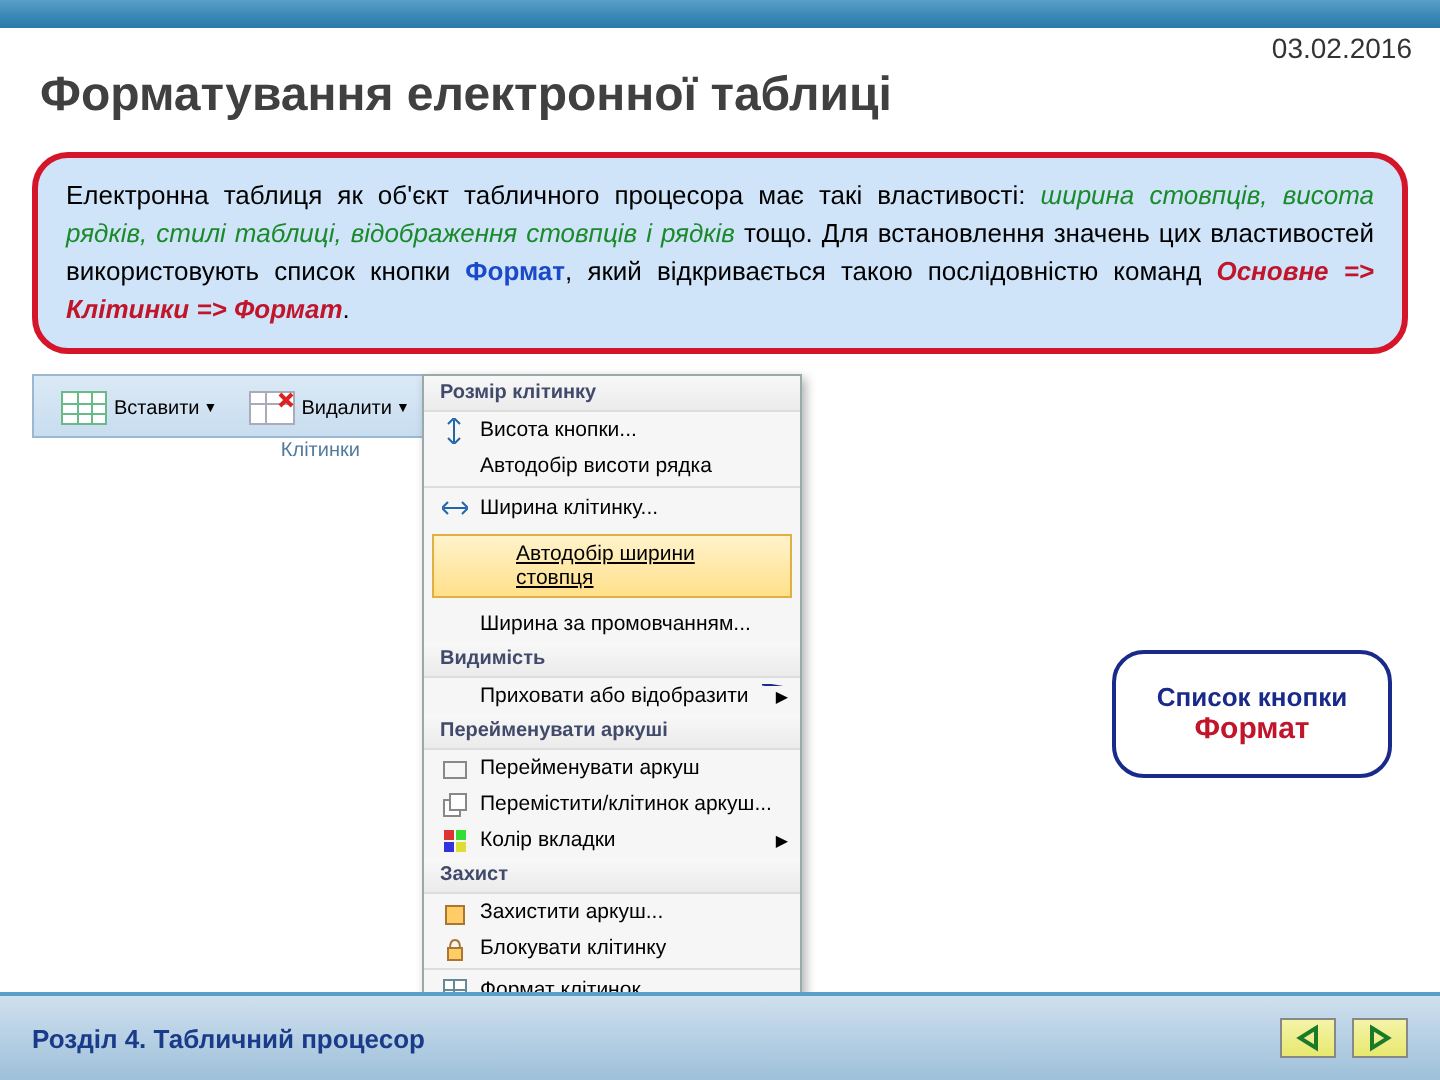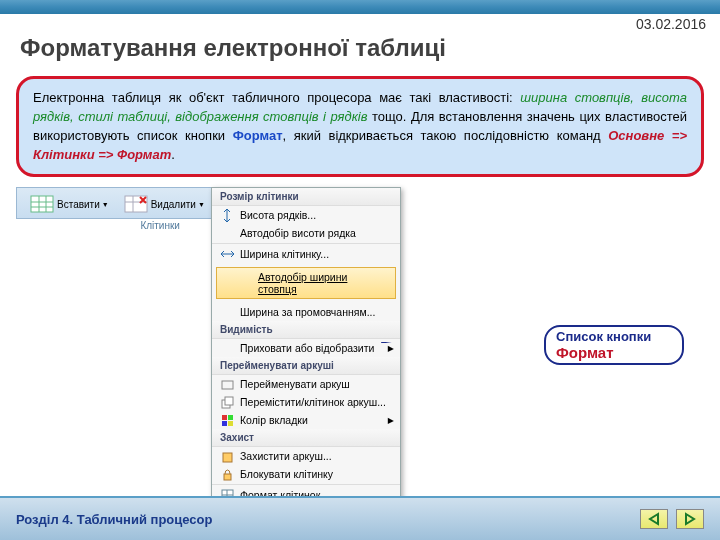--- a/index.html
+++ b/index.html
@@ -16,21 +16,21 @@
   .rbtn { display: flex; flex-direction: row; align-items: center; gap: 2px; padding: 2px 6px; cursor: pointer; }
   .rbtn .ico { width: 26px; height: 20px; display: flex; align-items: center; justify-content: center; }
   .rbtn.highlight { border: 2px solid #d4152a; background: #f3d99b; padding: 0 4px; }
   .ribbon .grp-label { position: absolute; bottom: -13px; left: 50%; transform: translateX(-50%); font-size: 10px; color: #527a9c; }
   .dropdown { position: absolute; top: 0; left: 195px; width: 190px; background: #f6f6f6; border: 1px solid #9aa; font-size: 10.5px; box-shadow: 2px 2px 5px rgba(0,0,0,.3); }
   .dd-section { background: linear-gradient(180deg, #f8f8f8, #ebebeb); color: #414a6a; font-weight: bold; padding: 3px 8px; border-bottom: 1px solid #ddd; font-size: 10px; }
   .dd-item { display: flex; align-items: center; gap: 6px; padding: 3px 6px 3px 24px; border-left: 4px solid transparent; position: relative; }
   .dd-item .mi { position: absolute; left: 5px; width: 13px; height: 13px; }
   .dd-item.sel { background: linear-gradient(180deg, #fff3cc, #ffe08a); border: 1px solid #e0b040; border-left: 1px solid #e0b040; margin: 4px; padding-left: 41px; text-decoration: underline; }
   .dd-sep { border-top: 1px solid #ddd; margin: 1px 0; }
-  .callout { position: absolute; top: 138px; right: 20px; width: 140px; padding: 2px 10px; border: 2px solid #1a2a8a; border-radius: 16px; background: #fff; font-size: 13px; }
+  .callout { position: absolute; top: 138px; right: 8px; width: 140px; padding: 14px 10px; border: 2px solid #1a2a8a; border-radius: 16px; background: #fff; text-align: center; font-size: 13px; }
   .callout .l1 { color: #1a2a8a; font-weight: bold; }
   .callout .l2 { color: #c0152a; font-weight: bold; font-size: 15px; }
   .callout-line { position: absolute; top: 174px; right: 148px; width: 175px; height: 1px; }
   .footer { position: absolute; bottom: 0; left: 0; right: 0; height: 44px; background: linear-gradient(180deg, #cfe0ee 0%, #9ec0da 100%); border-top: 2px solid #5a9fc7; display: flex; align-items: center; padding: 0 16px; }
   .footer-text { font-size: 13px; font-weight: bold; color: #1a3a8a; }
   .nav { margin-left: auto; display: flex; gap: 8px; }
   .nav-btn { width: 28px; height: 20px; border: 1px solid #888; background: linear-gradient(180deg,#f4f4a8,#e8e870); display: flex; align-items: center; justify-content: center; cursor: pointer; }
 </style>
 </head>
 <body>
@@ -81,26 +81,26 @@
             <path d="M18 8 L24 8 L21 14 Z" fill="#f8c040"></path>
           </svg>
         </span>
       <span>Формат</span>
       <span style="font-size:7px;">▼</span>
     </div>
     <div class="grp-label">Клітинки</div>
   </div>
 
   <div class="dropdown">
-    <div class="dd-section">Розмір клітинки</div>
+    <div class="dd-section">Розмір клітинку</div>
     <div class="dd-item">
         <span class="mi"><svg width="13" height="13">
             <path d="M6 1 L6 12 M3 3 L6 0 L9 3 M3 10 L6 13 L9 10" stroke="#26a" fill="none"></path>
           </svg></span>
-        <span>Висота рядків...</span>
+        <span>Висота кнопки...</span>
       </div>
     <div class="dd-item">
         <span>Автодобір висоти рядка</span>
       </div>
     <div class="dd-sep"></div>
     <div class="dd-item">
         <span class="mi"><svg width="13" height="13">
             <path d="M1 6 L12 6 M3 3 L0 6 L3 9 M10 3 L13 6 L10 9" stroke="#26a" fill="none"></path>
           </svg></span>
         <span>Ширина клітинку...</span>

